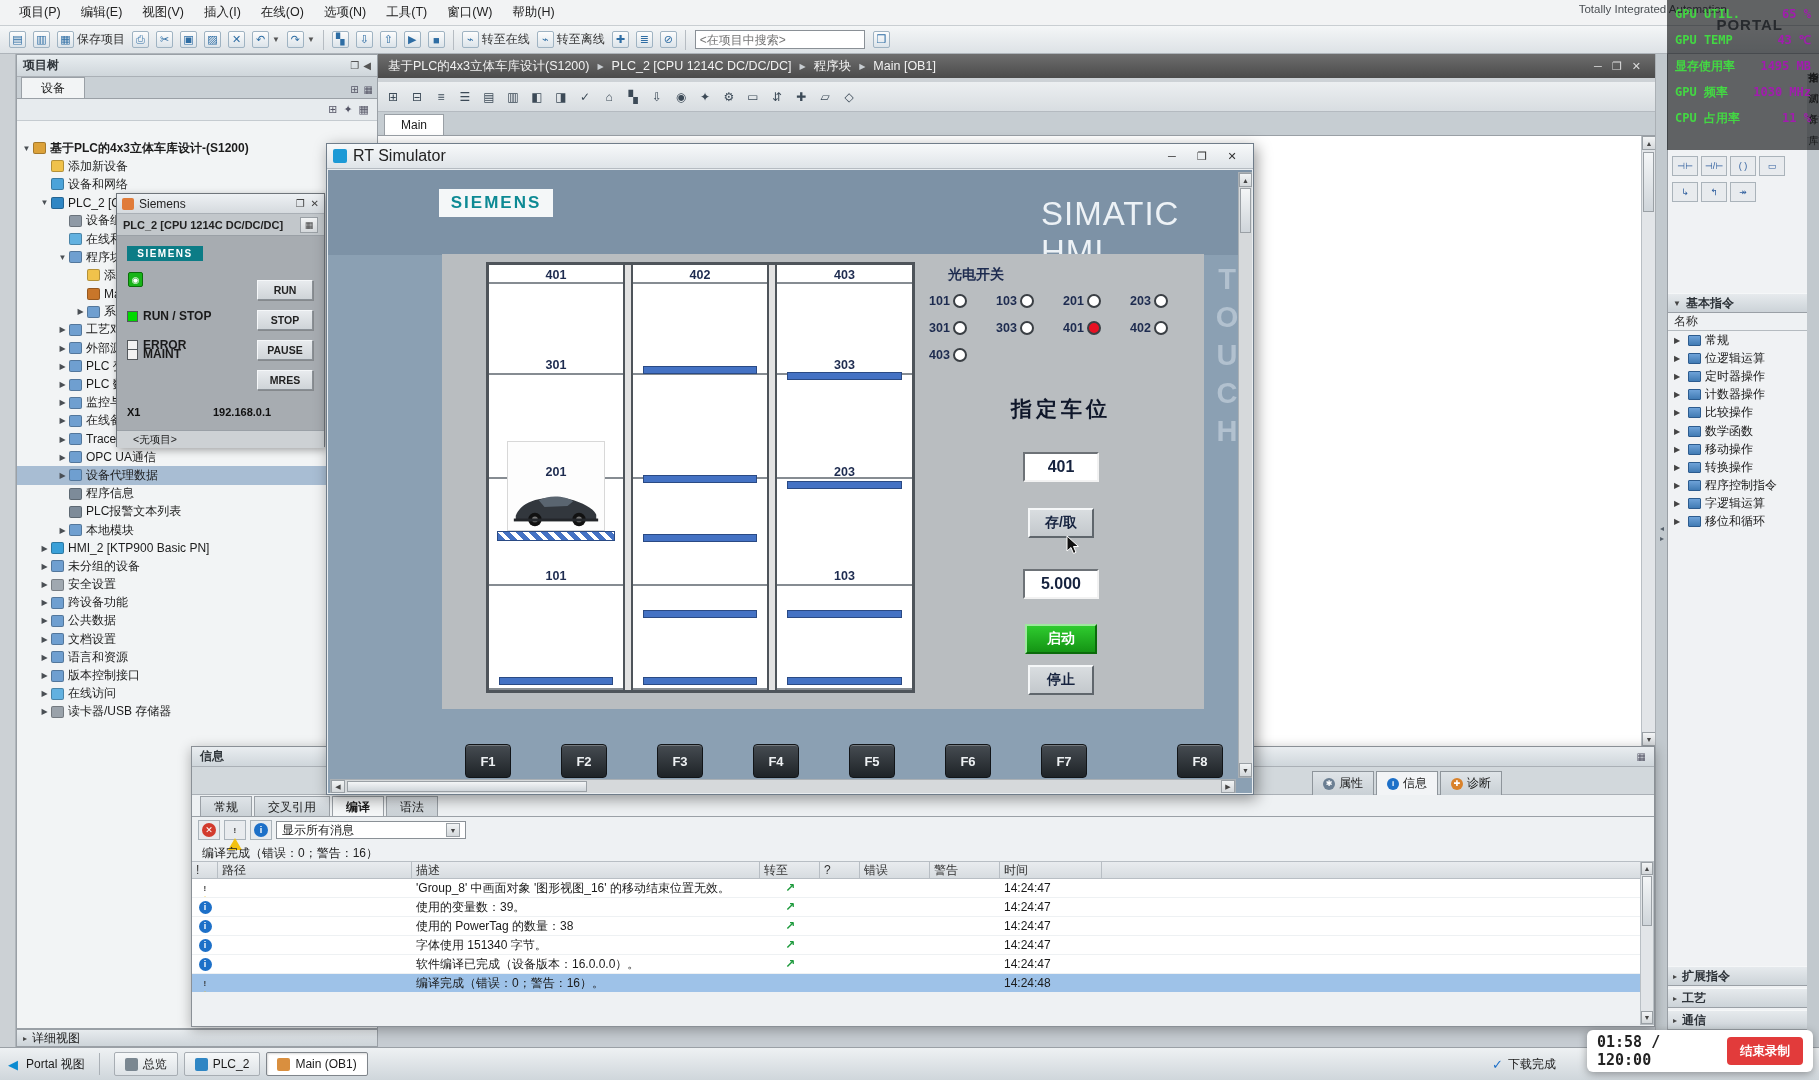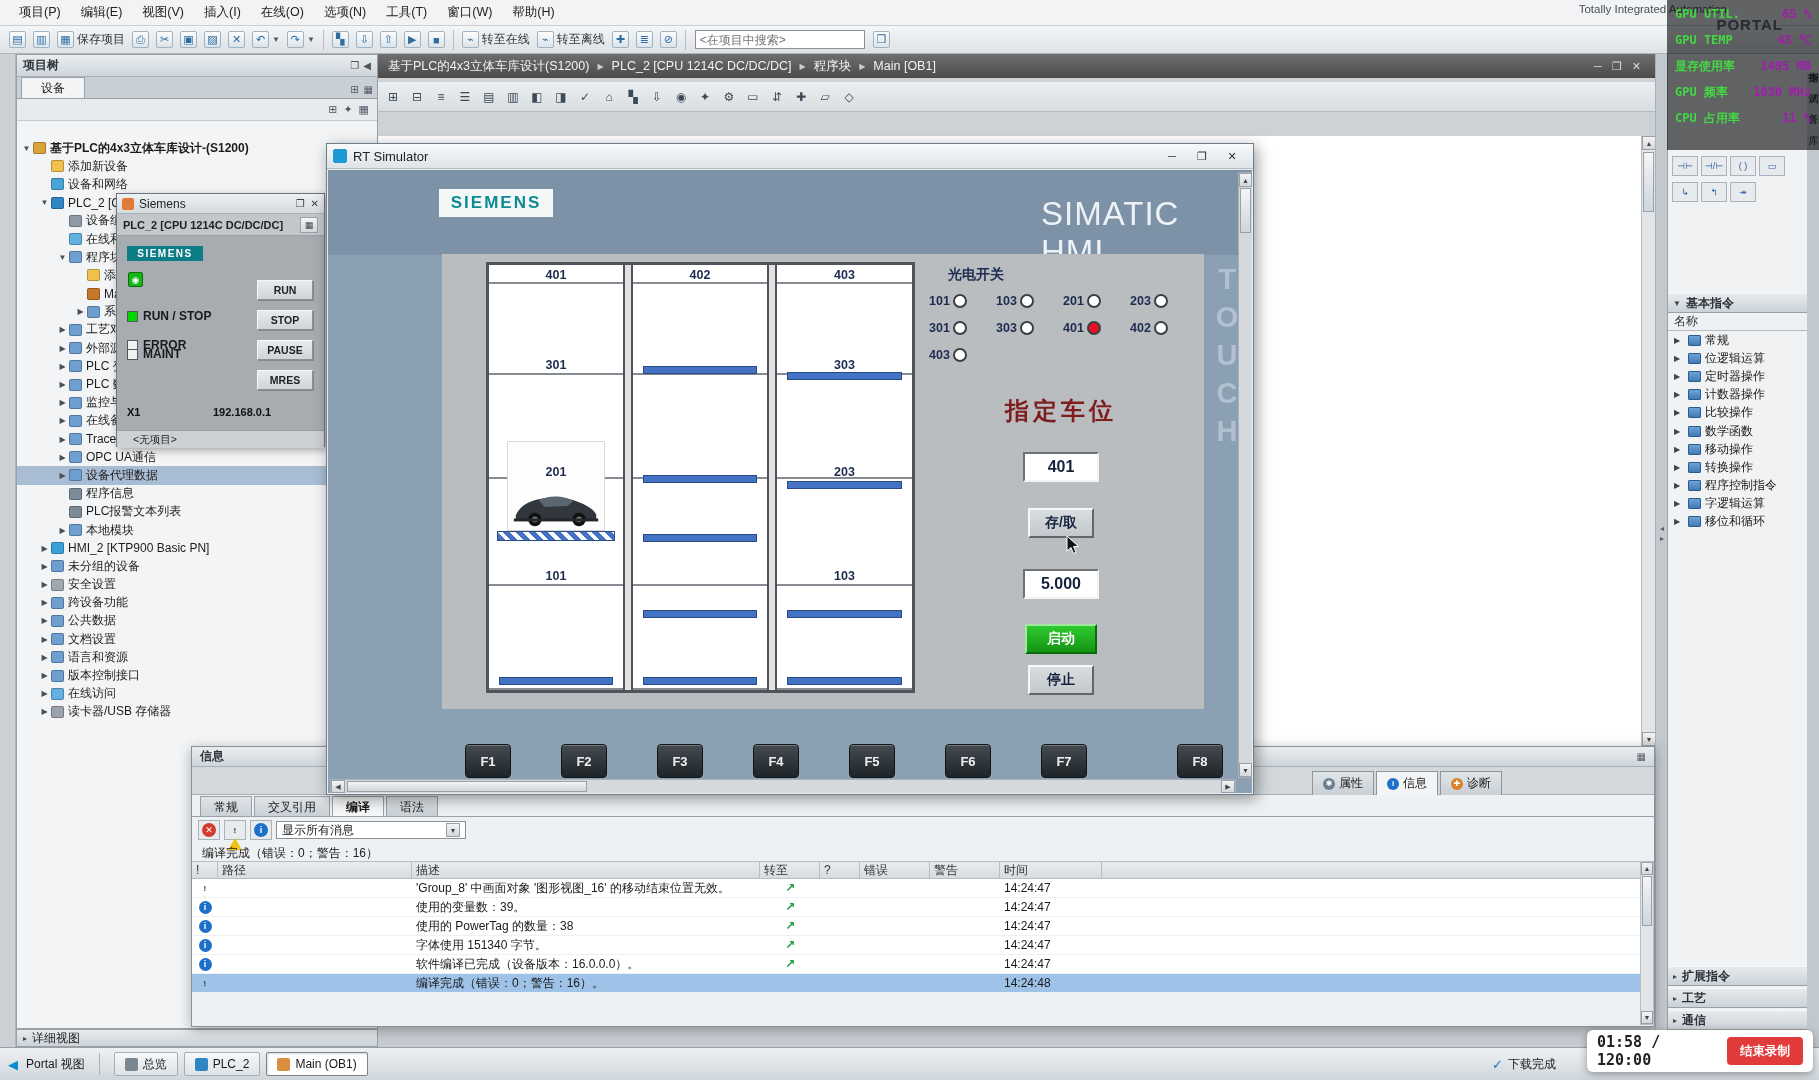--- a/index.html
+++ b/index.html
@@ -127,21 +127,21 @@
 .ledrow .ll{font-size:12px;font-weight:bold;color:#1a1a1a}
 .cpu-btn{position:absolute;left:140px;width:56px;height:20px;display:flex;align-items:center;justify-content:center;font-size:10.5px;font-weight:bold;color:#222;background:linear-gradient(#e8ebee,#cfd4d8);border:1px solid #8a9096;border-top-color:#f5f7f9;border-left-color:#f5f7f9;box-shadow:1px 1px 0 rgba(0,0,0,.2)}
 #cpu-if{position:absolute;left:10px;top:212px;font-size:11px;font-weight:bold;color:#111}
 #cpu-ip{position:absolute;left:96px;top:212px;font-size:11px;font-weight:bold;color:#111}
 #cpu-proj{position:absolute;left:0;top:236px;width:100%;height:18px;background:#cdd1d4;border-top:1px solid #9aa0a6;display:flex;align-items:center;padding-left:16px;font-size:10.5px;color:#222}
 
 
 #rtwin{position:absolute;left:326px;top:143px;width:928px;height:652px;background:#e9edf0;border:1px solid #707d8a;box-shadow:3px 4px 14px rgba(0,0,0,.4);z-index:10}
 #rt-title{height:25px;background:linear-gradient(#f7f9fa,#dfe4e8);border-bottom:1px solid #b6bcc2;display:flex;align-items:center;padding:0 6px;gap:6px}
 #rt-title .t-ico{width:14px;height:14px;background:#1d9ad6;border-radius:2px}
-#rt-title .t-txt{font-size:13px;color:#222}
+#rt-title .t-txt{font-size:16px;color:#222}
 .rt-wb{margin-left:auto;display:flex}
 .rt-wb div{width:30px;height:19px;display:flex;align-items:center;justify-content:center;font-size:11px;color:#333}
 #rt-client{position:absolute;left:1px;top:26px;right:1px;bottom:1px;background:#8ba0b3;overflow:hidden}
 #hmi-header{position:absolute;left:0;top:0;width:100%;height:85px;background:#7d92a6}
 #hmi-logo{position:absolute;left:111px;top:19px;width:114px;height:28px;background:#f4f7f8;display:flex;align-items:center;justify-content:center;font-size:17px;font-weight:bold;letter-spacing:2px;color:#0d8a94}
 #hmi-product{position:absolute;left:713px;top:25px;font-size:33px;color:#edf2f6;letter-spacing:1px}
 #hmi-touch{position:absolute;left:882px;top:93px;writing-mode:vertical-rl;text-orientation:upright;font-size:29px;font-weight:bold;color:#b2c1cf;letter-spacing:6px}
 #hmi-screen{position:absolute;left:114px;top:84px;width:762px;height:455px;background:#b9bdc0}
 #garage{position:absolute;left:44px;top:8px;width:429px;height:431px;background:#fff;border:3px solid #4e545a}
 .g-line{position:absolute;left:0;width:100%;height:2px;background:#868c92;z-index:1}
@@ -150,21 +150,21 @@
 .g-bar{position:absolute;height:8px;background:#4472c4;border:1px solid #2a4a84;z-index:2}
 .g-hatch{position:absolute;height:10px;background:repeating-linear-gradient(45deg,#4472c4 0 5px,#fff 5px 9px);border:1px solid #2a4a84;z-index:4}
 #car{position:absolute;z-index:3;background:#fdfdfd;border:1px solid #d8d8d8;display:flex;align-items:flex-end;justify-content:center}
 #sensor-title{position:absolute;left:506px;top:12px;font-size:14px;font-weight:bold;color:#1d2b4f}
 #sensors{position:absolute;left:487px;top:40px;width:272px}
 .srow{display:flex;margin-bottom:13px}
 .scell{display:flex;align-items:center;width:67px}
 .slbl{font-size:12.5px;font-weight:bold;color:#1d2b4f;margin-right:3px}
 .sled{width:14px;height:14px;border-radius:50%;border:2px solid #3a3f44;background:#fff}
 .sled.on{background:#e81123}
-#target-title{position:absolute;left:529px;top:141px;width:180px;text-align:center;font-size:24px;font-weight:bold;color:#7f1d1d;letter-spacing:4px}
+#target-title{position:absolute;left:529px;top:141px;width:180px;text-align:center;font-size:21px;font-weight:bold;color:#0f172a;letter-spacing:4px}
 .hmi-input{position:absolute;width:76px;height:30px;background:#fff;border:2px solid;border-color:#6d7277 #f2f2f2 #f2f2f2 #6d7277;display:flex;align-items:center;justify-content:center;font-size:16px;font-weight:bold;color:#15223e}
 #slot-input{left:581px;top:198px}
 #speed-input{left:581px;top:315px}
 .hmi-btn{position:absolute;display:flex;align-items:center;justify-content:center;font-weight:bold;font-size:14px;border:2px solid;border-color:#f5f7f8 #5f666c #5f666c #f5f7f8;background:linear-gradient(#d9dde0,#c3c8cc);color:#16233f}
 #store-btn{left:586px;top:254px;width:66px;height:30px}
 #start-btn{left:583px;top:370px;width:72px;height:30px;background:linear-gradient(#2fcb2f,#149414);border-color:#9fe89f #0b6b0b #0b6b0b #9fe89f;color:#fff}
 #stop-btn{left:586px;top:411px;width:66px;height:30px}
 .fkey{position:absolute;width:46px;height:34px;background:linear-gradient(#464c52,#1e2327);border:1px solid #121518;border-radius:4px;box-shadow:inset 0 1px 0 rgba(255,255,255,.25);color:#eef1f3;font-size:13px;font-weight:bold;display:flex;align-items:center;justify-content:center;top:574px}
 #rt-vscroll{position:absolute;left:910px;top:2px;width:15px;height:606px;background:#d6d9db;border:1px solid #aab0b5}
 #rt-hscroll{position:absolute;left:2px;top:609px;width:906px;height:15px;background:#d6d9db;border:1px solid #aab0b5}
@@ -504,20 +504,23 @@
       <div class="ed-ico">⇩</div>
       <div class="ed-ico">◉</div>
       <div class="ed-ico">✦</div>
       <div class="ed-ico">⚙</div>
       <div class="ed-ico">▭</div>
       <div class="ed-ico">⇵</div>
       <div class="ed-ico">✚</div>
       <div class="ed-ico">▱</div>
       <div class="ed-ico">◇</div>
     </div>
+  <div id="edtabs">
+    <div class="edtab">Main</div>
+  </div>
   <div id="edcontent"></div>
   <div id="edvscroll">
     <div class="sb-arrow" style="top:0">▲</div>
     <div class="vthumb" style="top:16px;height:60px"></div>
     <div class="sb-arrow" style="bottom:0">▼</div>
   </div>
 </div>
 
 <div id="splitter">
   <div class="grip">◂<br>▸</div>

